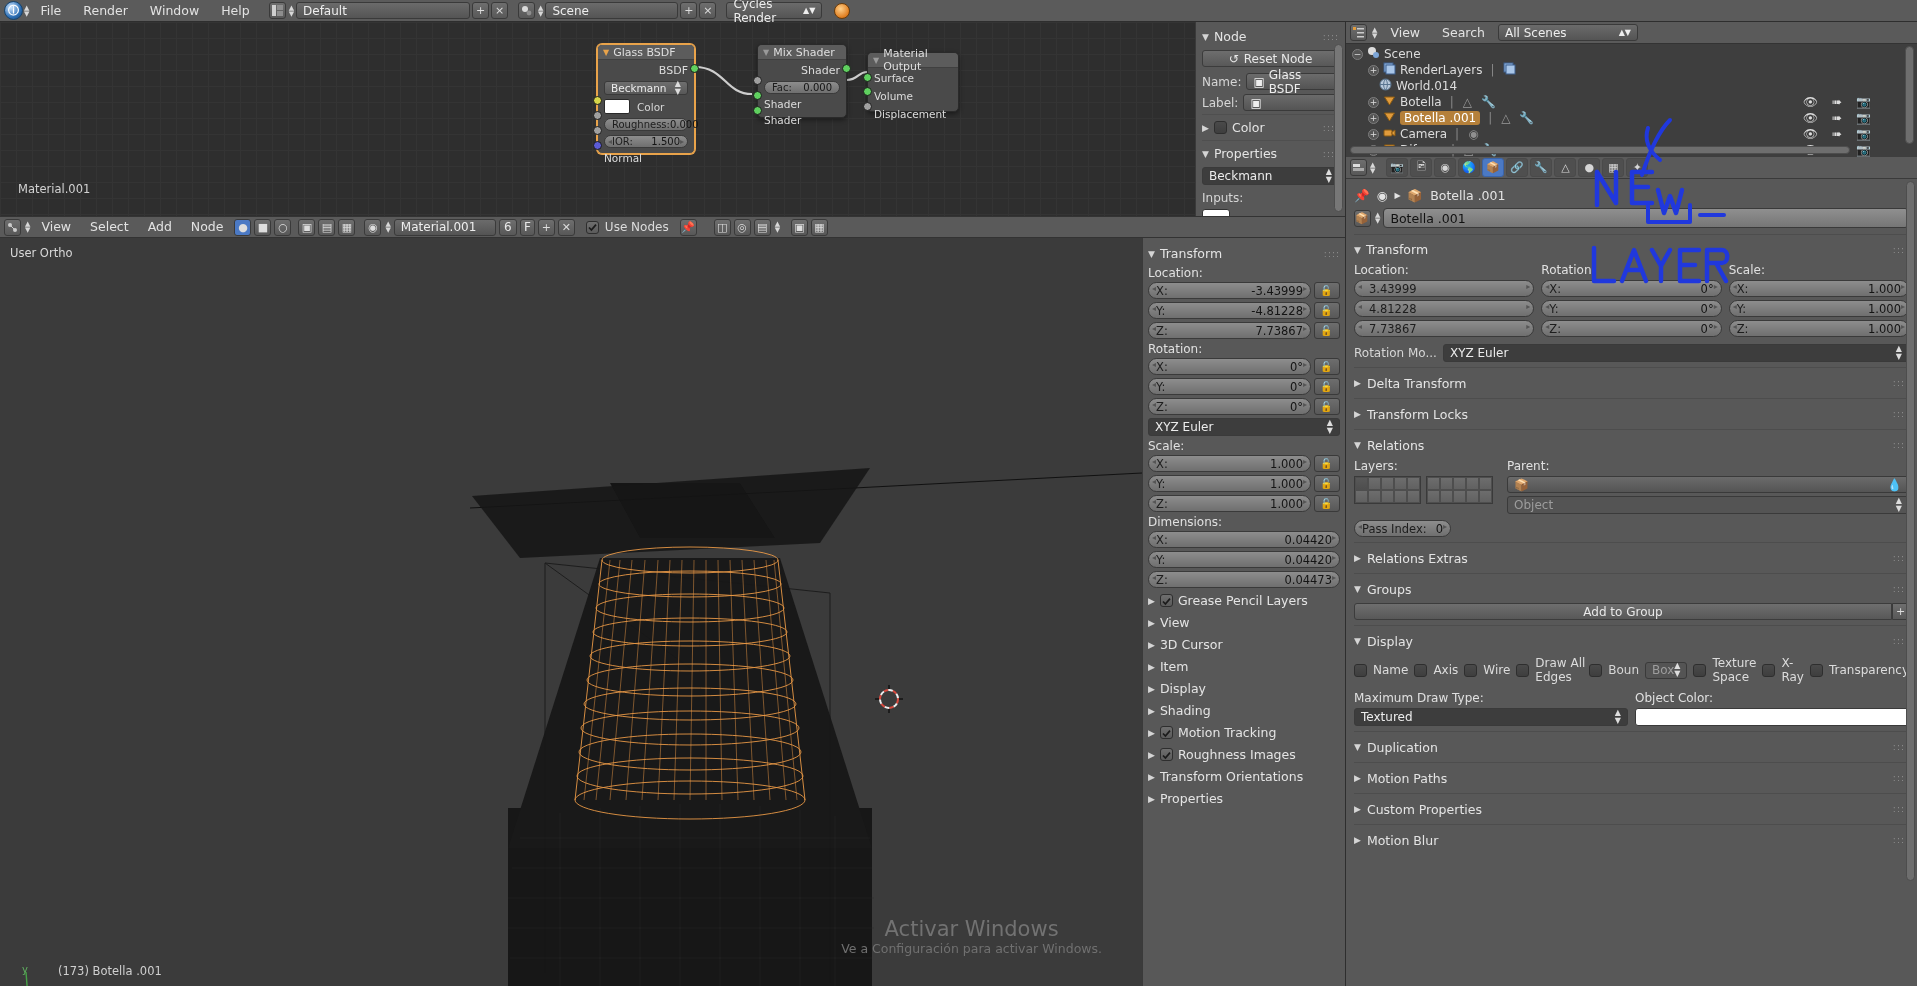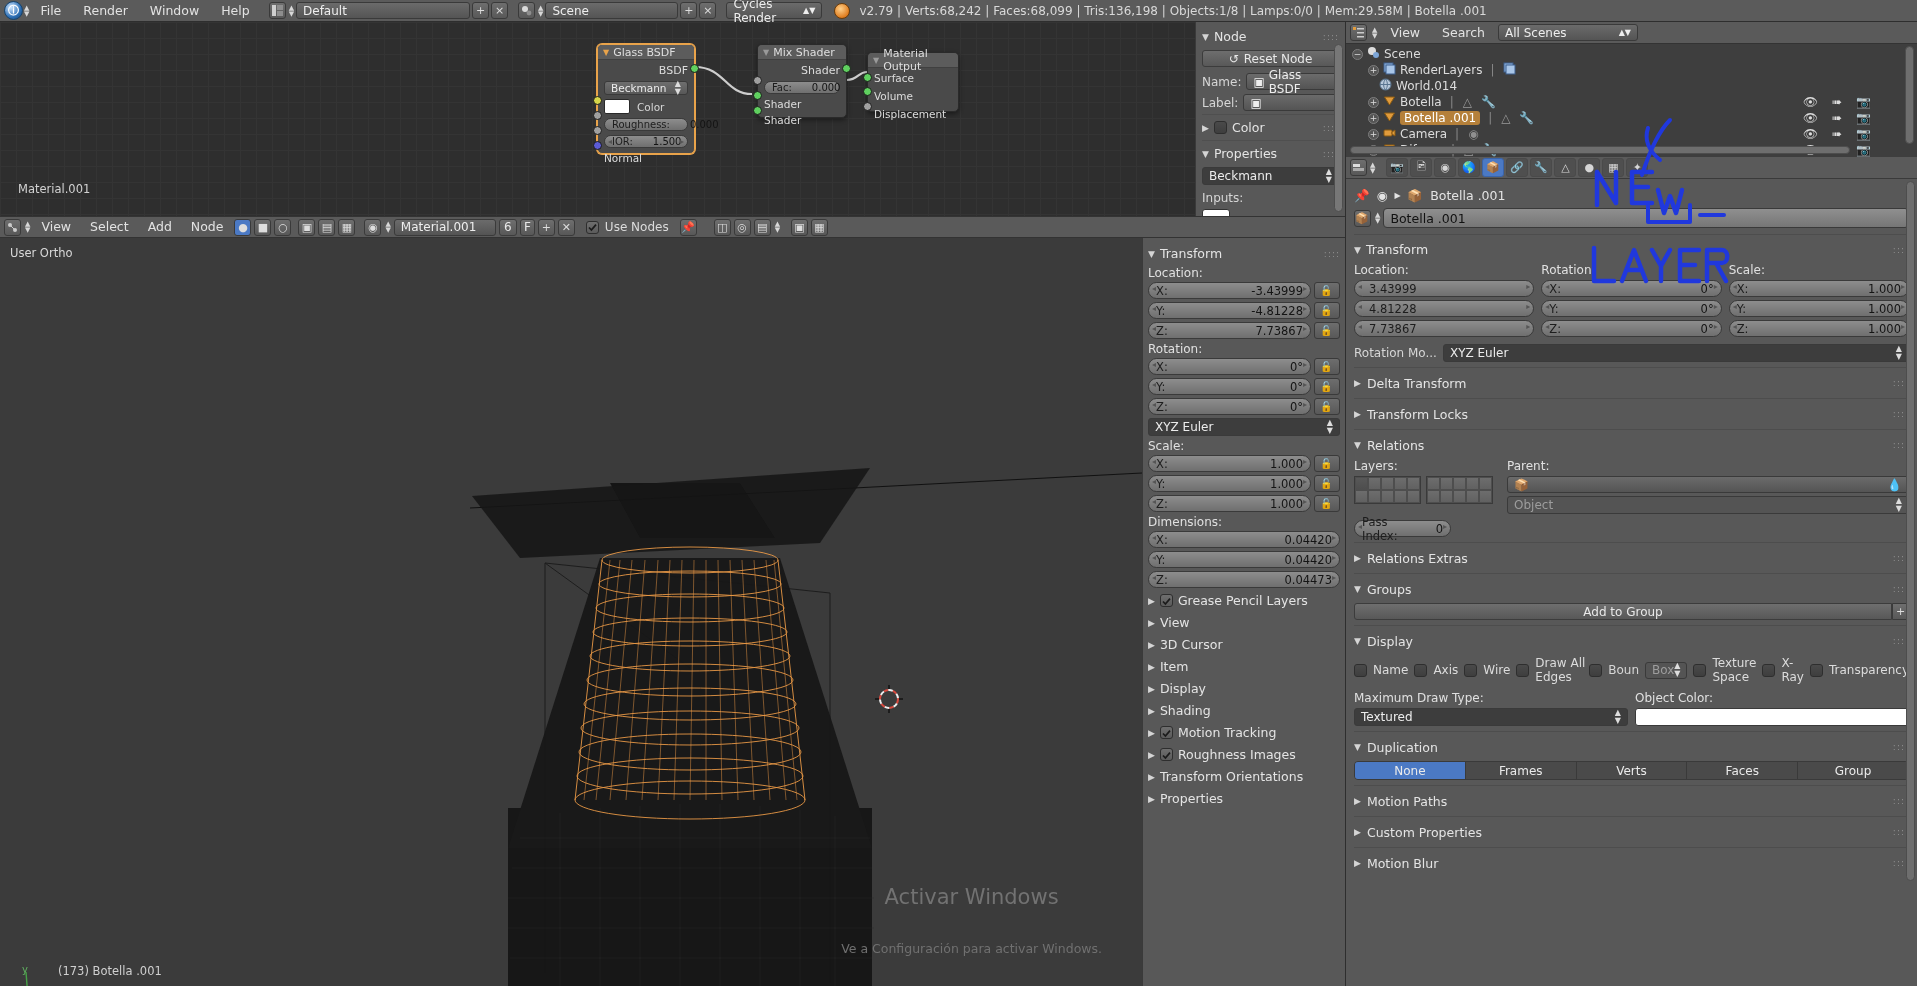--- a/index.html
+++ b/index.html
@@ -13,21 +13,21 @@
          padding:0 6px; white-space:nowrap; }
   .fld { background:linear-gradient(#6b6b6b,#545454); border:1px solid #3a3a3a; border-radius:3px;
          height:17px; display:flex; align-items:center; padding:0 6px; color:#eee; font-size:12px; }
   .sq { width:17px; height:17px; border:1px solid #3a3a3a; border-radius:3px;
         background:linear-gradient(#6e6e6e,#585858); display:flex;align-items:center;justify-content:center;
         font-size:11px; color:#ddd;}
 
   
   .num { position:relative; background:linear-gradient(#8d8d8d,#6f6f6f); border:1px solid #3a3a3a;
          border-radius:9px; height:17px; display:flex; align-items:center; justify-content:space-between;
-         padding:0 7px; color:#1d1d1d; font-size:11.5px;gap:20px; }
+         padding:0 7px; color:#1d1d1d; font-size:11.5px; }
   .num .lbl { color:#1d1d1d; }
   .num .val { color:#141414; }
   .num::before{ content:"\25C2"; position:absolute; left:3px; top:1px; font-size:8px; color:#555; }
   .num::after { content:"\25B8"; position:absolute; right:3px; top:1px; font-size:8px; color:#555; }
   .num.noarrow::before,.num.noarrow::after{content:none;}
 
   .lockbtn{ width:26px;height:17px;border:1px solid #3a3a3a;border-radius:3px;
      background:linear-gradient(#6e6e6e,#585858); display:flex;align-items:center;justify-content:center;
      font-size:10px;color:#ddd;}
 
@@ -87,21 +87,21 @@
   
   .nodefooter{ position:absolute;left:0;top:216px;width:1345px;height:22px;background:#5a5a5a;
      border-top:1px solid #333;border-bottom:1px solid #333;display:flex;align-items:center;gap:3px;padding:0 4px; }
 
   
   .viewport{ position:absolute;left:0;top:238px;width:1142px;height:748px;background:#3b3b3b;overflow:hidden; }
   .vpinfo{ position:absolute;left:10px;top:8px;font-size:11.5px;color:#d8d8d8; }
   .vpname{ position:absolute;left:58px;bottom:8px;font-size:11.5px;color:#d0d0d0; }
   .watermark{ position:absolute;right:40px;bottom:30px;text-align:center;color:#6f6f6f; }
   .watermark .l1{ font-size:21px;color:#727272; }
-  .watermark .l2{ font-size:12.5px;color:#707070;margin-top:32px; }
+  .watermark .l2{ font-size:12.5px;color:#707070; }
 
   
   .npanel{ position:absolute;left:1142px;top:238px;width:203px;height:748px;background:#585858;
            border-left:1px solid #3a3a3a; padding:6px 5px; overflow:hidden; font-size:12px;}
   .lbl2{ font-size:12px;color:#e0e0e0;margin:3px 0 2px; }
   .numrow{ display:flex;gap:3px;align-items:center;margin-bottom:3px; }
   .numrow .num{ flex:1; }
 
   
   .outliner{ position:absolute;left:1345px;top:22px;width:572px;height:135px;background:#3e3e3e;
@@ -193,21 +193,20 @@
       <div class="sq">×</div>
     </div>
 
     <div class="fld" style="width:96px;margin-left:10px;justify-content:space-between">
       <span>Cycles Render</span>
       <span style="font-size:8px">▲▼</span>
     </div>
 
     <div style="width:16px;height:16px;margin-left:12px;border-radius:50%;
                 background:radial-gradient(circle at 40% 35%,#ffd08a,#e07d1f 70%,#a04d0a);border:1px solid #6a3b0a;"></div>
-    <div class="statusline" style="margin-left:9px">v2.79 | Verts:68,242 | Faces:68,099 | Tris:136,198 | Objects:1/8 | Lamps:0/0 | Mem:29.58M | Botella .001</div>
   </div>
 
   <div class="nodeeditor">
     <div class="nodegrid"></div>
 
     <svg style="position:absolute;left:0;top:0;width:1195px;height:194px;overflow:visible">
       <path d="M695,45 C725,45 725,72 752,72" stroke="#cdcdcd" stroke-width="2.2" fill="none"></path>
       <path d="M847,58 C858,58 858,50 867,50" stroke="#cdcdcd" stroke-width="2.2" fill="none"></path>
     </svg>
 
@@ -994,27 +993,20 @@
           <div style="height:18px;background:#fff;border:1px solid #3a3a3a;border-radius:3px"></div>
         </div>
       </div>
 
       <div class="seprow"></div>
       <div class="collapsed">
         <span class="tri">▼</span>
         <span>Duplication</span>
         <span class="grip">::::</span>
       </div>
-      <div class="dupbar" style="margin-top:4px">
-        <div class="on">None</div>
-        <div>Frames</div>
-        <div>Verts</div>
-        <div>Faces</div>
-        <div>Group</div>
-      </div>
 
       <div class="seprow"></div>
       <div class="collapsed">
         <span class="tri">▶</span>
         <span>Motion Paths</span>
         <span class="grip">::::</span>
       </div>
       <div class="seprow"></div>
       <div class="collapsed">
         <span class="tri">▶</span>

